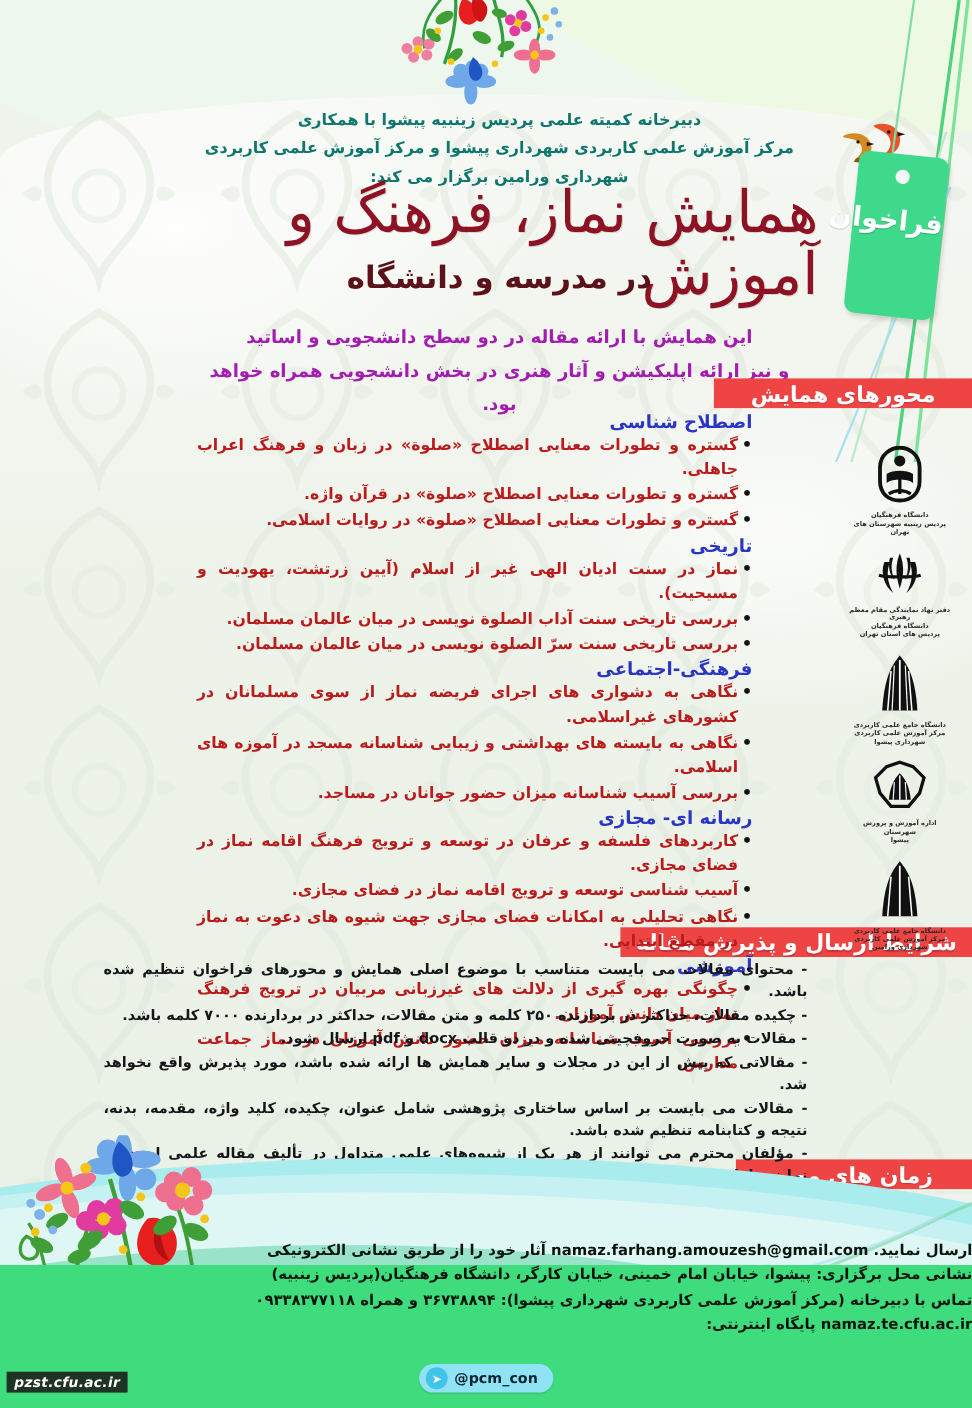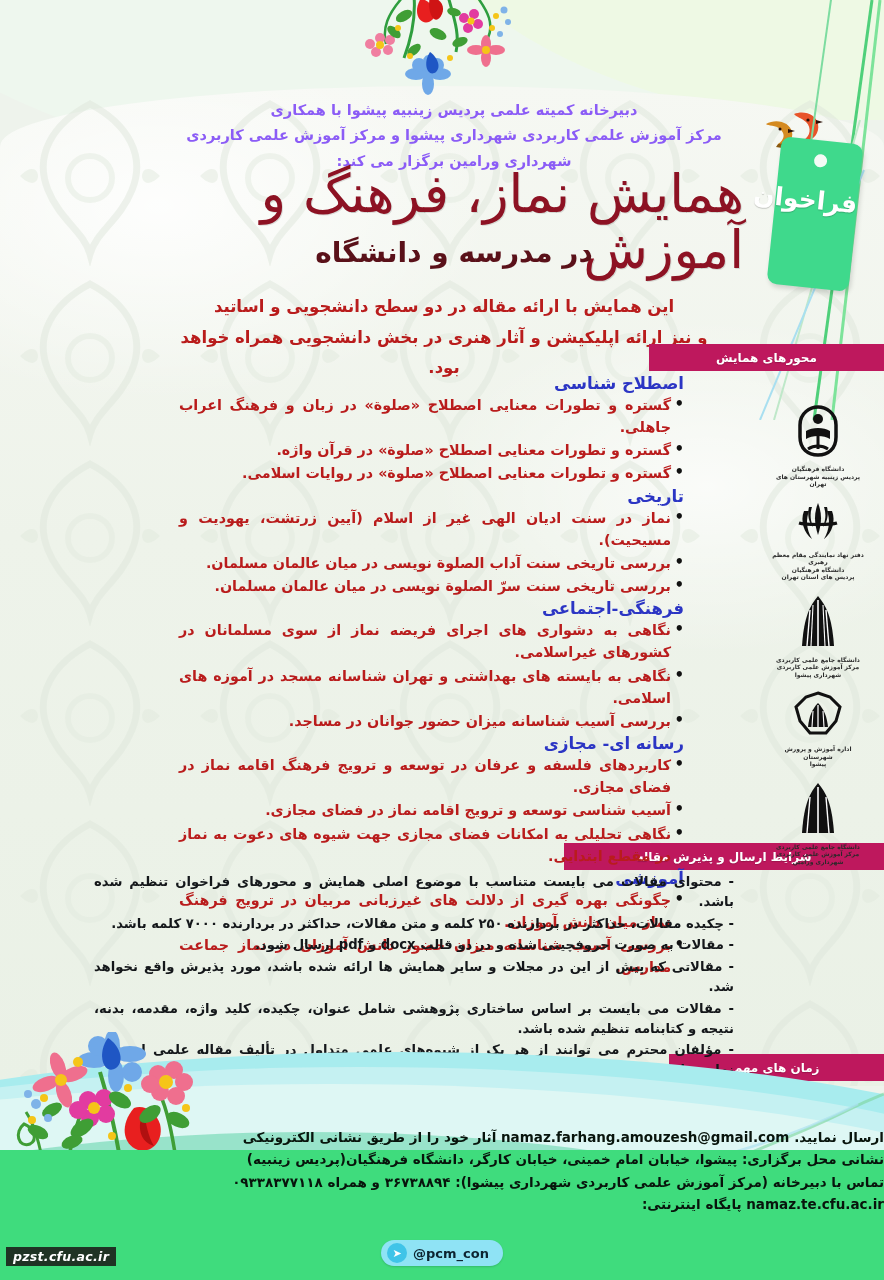--- a/index.html
+++ b/index.html
@@ -44,41 +44,41 @@
   .foot-wave{position:absolute;left:0;bottom:118px;width:884px;height:120px;overflow:hidden;}
   .fw{position:absolute;border-radius:50%;}
   .fw1{left:-350px;bottom:-250px;width:1500px;height:360px;background:#a8ecee;}
   .fw2{left:-420px;bottom:-265px;width:1560px;height:360px;background:#c5f1f2;}
   .fw3{left:-480px;bottom:-282px;width:1620px;height:360px;background:#def7f4;}
   .fw4{left:-300px;bottom:-300px;width:1220px;height:330px;background:#5fd3a8;opacity:.55;}
 
   
   .intro{
     position:absolute;right:150px;top:98px;width:560px;text-align:center;
-    font-size:14.5px;line-height:1.75;color:#8b5cf6;font-weight:700;
+    font-size:14.5px;line-height:1.75;color:#0f766e;font-weight:700;
     direction:rtl;
   }
   .title-main{
     position:absolute;right:140px;top:166px;width:580px;
     font-size:53px;font-weight:normal;color:#8d1223;letter-spacing:-1px;
     direction:rtl;line-height:1.05;
     text-shadow:1px 1px 0 rgba(0,0,0,.12);
   }
   .title-sub{
     position:absolute;right:180px;top:236px;width:500px;text-align:center;
     font-size:28px;font-weight:bold;color:#5a1119;direction:rtl;
   }
   .lead{
-    position:absolute;right:170px;top:292px;width:540px;text-align:center;
-    font-size:16.5px;line-height:1.85;color:#b91c1c;font-weight:700;direction:rtl;
+    position:absolute;right:160px;top:292px;width:540px;text-align:center;
+    font-size:16.5px;line-height:1.85;color:#a21caf;font-weight:700;direction:rtl;
   }
 
   .green-bar{
-    position:absolute;height:27px;background:#be185d;color:#ffffff;
-    font-size:12px;font-weight:bold;display:flex;align-items:center;
+    position:absolute;height:27px;background:#ef4444;color:#ffffff;
+    font-size:20px;font-weight:bold;display:flex;align-items:center;
     justify-content:center;direction:rtl;
     text-shadow:0 1px 1px rgba(0,0,0,.18);
     margin-left:44px;
   }
   .gb-axes{right:0px;top:344px;width:235px;}
   .gb-cond{right:0px;top:843px;width:320px;}
   .gb-dates{right:0px;top:1054px;width:215px;}
 
   .section{position:absolute;direction:rtl;}
   .cat{
@@ -309,21 +309,21 @@
         </ul>
         <div class="cat">تاریخی</div>
         <ul class="bullets">
           <li>نماز در سنت ادیان الهی غیر از اسلام (آیین زرتشت، یهودیت و مسیحیت).</li>
           <li>بررسی تاریخی سنت آداب الصلوة نویسی در میان عالمان مسلمان.</li>
           <li>بررسی تاریخی سنت سرّ الصلوة نویسی در میان عالمان مسلمان.</li>
         </ul>
         <div class="cat">فرهنگی-اجتماعی</div>
         <ul class="bullets">
           <li>نگاهی به دشواری های اجرای فریضه نماز از سوی مسلمانان در کشورهای غیراسلامی.</li>
-          <li>نگاهی به بایسته های بهداشتی و تهران شناسانه مسجد در آموزه های اسلامی.</li>
+          <li>نگاهی به بایسته های بهداشتی و زیبایی شناسانه مسجد در آموزه های اسلامی.</li>
           <li>بررسی آسیب شناسانه میزان حضور جوانان در مساجد.</li>
         </ul>
         <div class="cat">رسانه ای- مجازی</div>
         <ul class="bullets">
           <li>کاربردهای فلسفه و عرفان در توسعه و ترویج فرهنگ اقامه نماز در فضای مجازی.</li>
           <li>آسیب شناسی توسعه و ترویج اقامه نماز در فضای مجازی.</li>
           <li>نگاهی تحلیلی به امکانات فضای مجازی جهت شیوه های دعوت به نماز در مقطع ابتدایی.</li>
         </ul>
         <div class="cat">آموزشی</div>
         <ul class="bullets">

